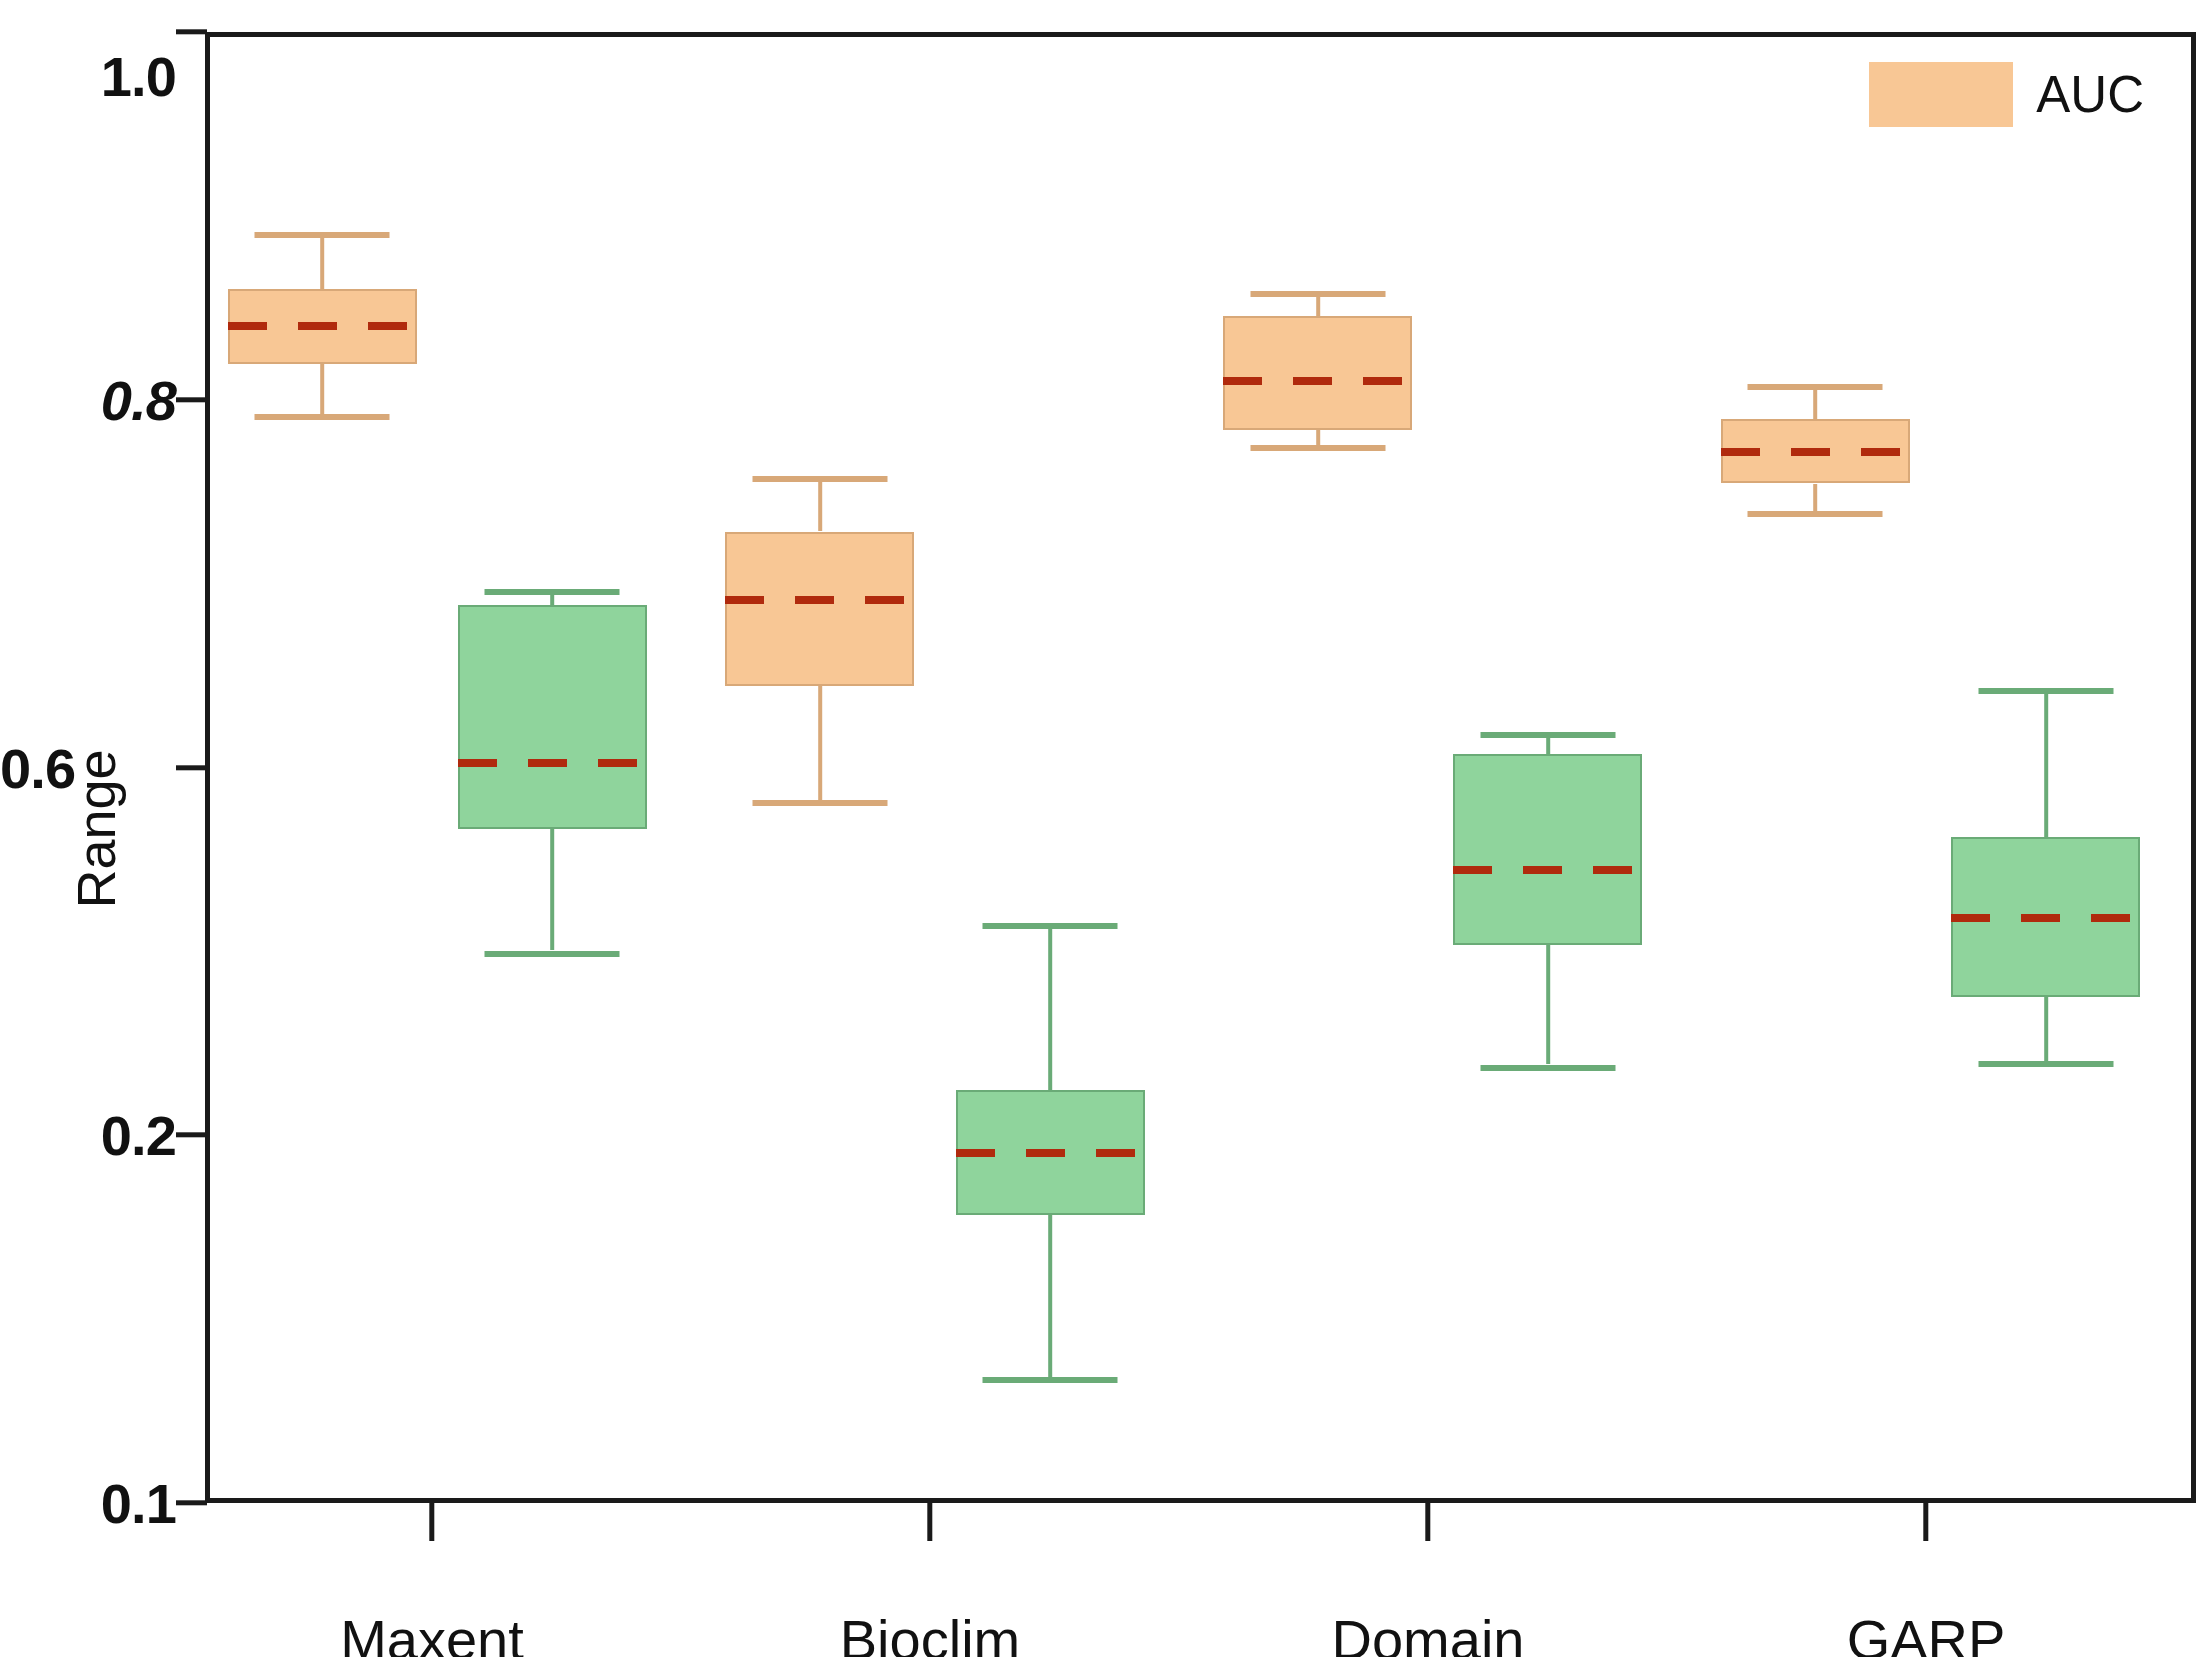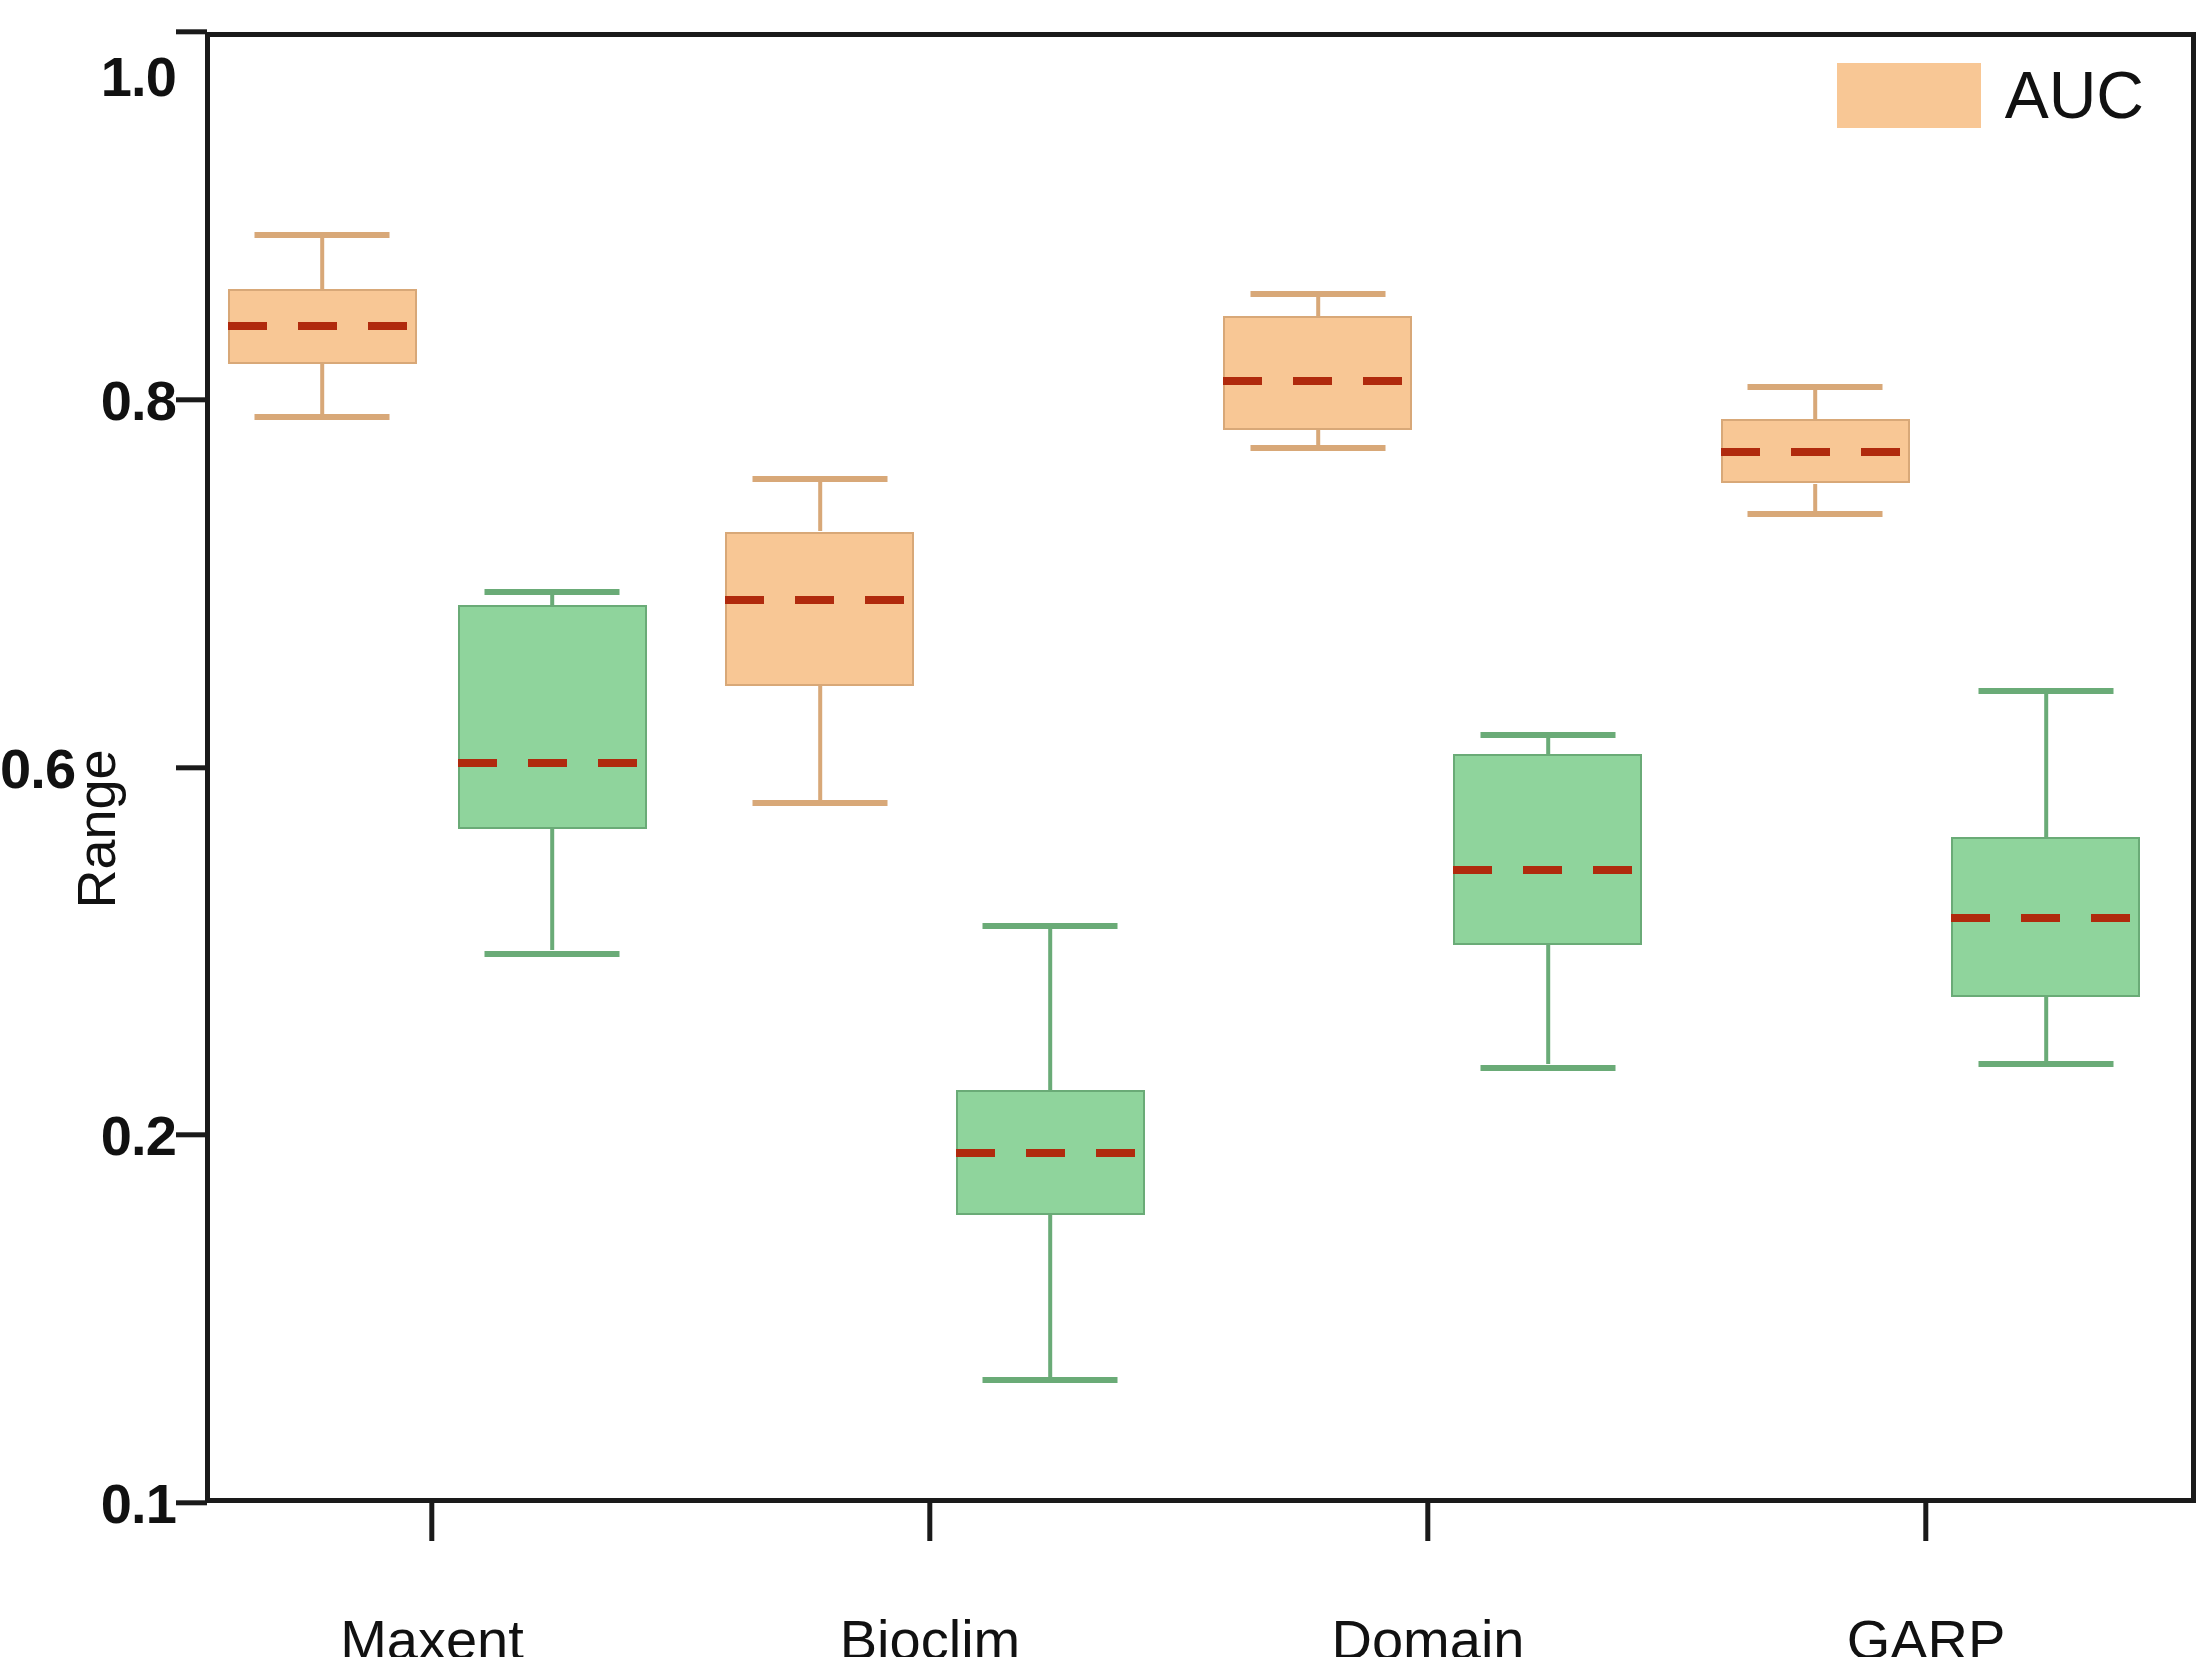--- a/index.html
+++ b/index.html
@@ -90,37 +90,37 @@
   
   .legend{
     position:absolute;
     display:flex;
     flex-direction:column;
     gap:12.6px;
   }
   .legend-row{display:flex;align-items:center;gap:23.4px;}
   .legend-swatch{width:144px;height:65px;}
   .legend-label{
-    font-size:66px;
+    font-size:51px;
     color:#111;
     font-family:"Liberation Sans",sans-serif;
     line-height:1;
   }
 </style>
 </head>
 <body>
 
 <div id="root">
 
   <div class="axis-title-y">Range</div>
 
   <div id="y-axis-layer">
       <div class="ytick-label" style="top: 32px; left: 0px; width: 176px; text-align: right; margin-top: 44px;">1.0</div>
       <div class="ytick-mark" style="top: 32px; left: 176px;"></div>
-      <div class="ytick-label" style="top: 400px; left: 0px; width: 176px; text-align: right;">0.8</div>
+      <div class="ytick-label" style="top: 400px; left: 0px; width: 176px; text-align: right; font-style: italic;">0.8</div>
       <div class="ytick-mark" style="top: 400px; left: 176px;"></div>
       <div class="ytick-label" style="top: 768px; left: 0px; width: 176px; text-align: left;">0.6</div>
       <div class="ytick-mark" style="top: 768px; left: 176px;"></div>
       <div class="ytick-label" style="top: 1135px; left: 0px; width: 176px; text-align: right;">0.2</div>
       <div class="ytick-mark" style="top: 1135px; left: 176px;"></div>
       <div class="ytick-label" style="top: 1503px; left: 0px; width: 176px; text-align: right;">0.1</div>
       <div class="ytick-mark" style="top: 1503px; left: 176px;"></div>
     </div>
 
   <div class="plot-frame">

